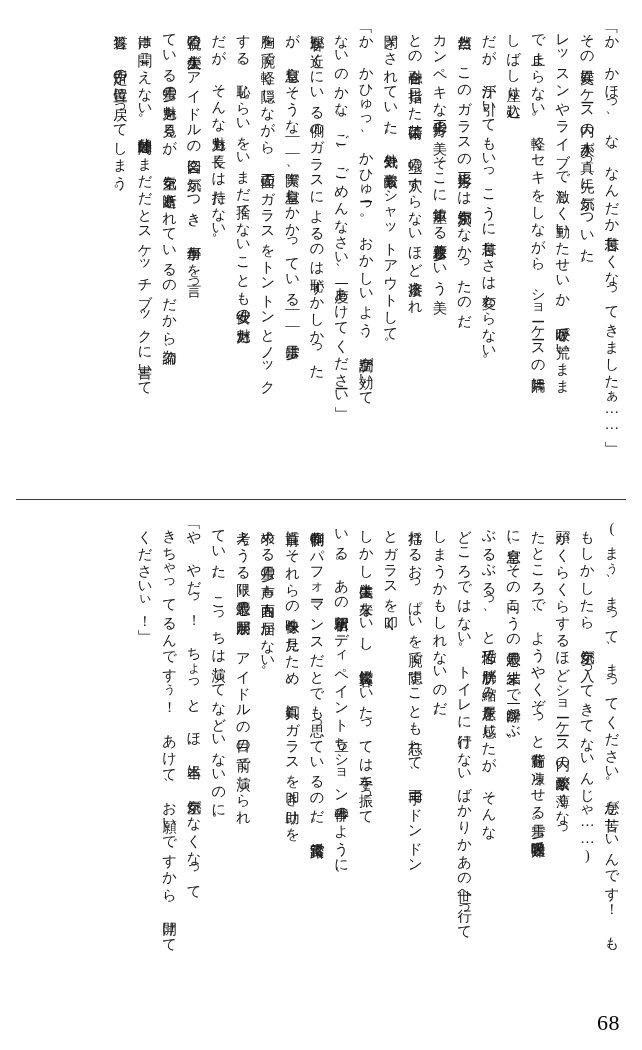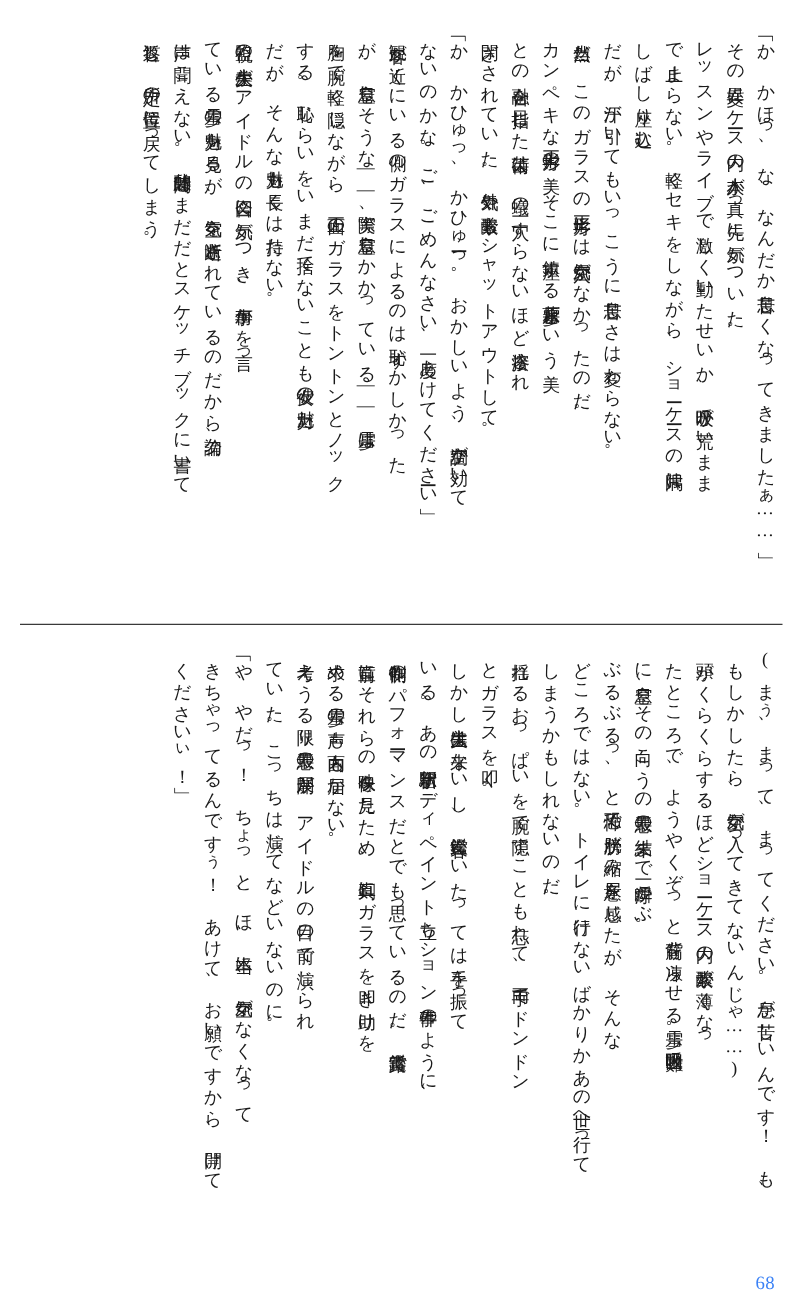--- a/index.html
+++ b/index.html
@@ -59,23 +59,23 @@
     top: 520px;
     right: 18px;
     height: 470px;
     width: 606px;
   }
   
   .page-number {
     position: absolute;
     right: 22px;
     bottom: 14px;
-    font-size: 15px;
+    font-size: 22px;
     font-family: "Liberation Serif", "DejaVu Serif", serif;
-    color: #3b82f6;
+    color: #000000;
     letter-spacing: 0.02em;
   }
 </style>
 </head>
 <body>
 
 <div class="page">
 
   <div class="block" id="top-text"><p>「か、かほっ、な、なんだか息苦しくなってきましたぁ……」</p><p>その異変にケース内の本人が真っ先に気がついた。</p><p>レッスンやライブで激しく動いたせいか、呼吸が荒いまま</p><p>で止まらない。軽くセキをしながら、ショーケースの片隅に</p><p>しばし座り込む。</p><p>だが、汗が引いてもいっこうに息苦しさは変わらない。</p><p>当然だ、このガラスの正方形には空気穴がなかったのだ。</p><p>カンペキな正方形の美、そこに鎮座する萩原雪歩という美</p><p>との融合を目指した芸術は、蟻の一穴すらないほど溶接され</p><p>閉ざされていた。外気や酸素もシャットアウトして。</p><p>「か、かひゅっ、かひゅーっ。おかしいよう、空調が効いて</p><p>ないのかな。ご、ごめんなさい、一度あけてくださーい」</p><p>観客が近くにいる側のガラスによるのは恥ずかしかった</p><p>が、窒息しそうな――実際、窒息しかかっている――雪歩は、</p><p>胸を腕で軽く隠しながら、正面のガラスをトントンとノック</p><p>する。恥じらいをいまだ捨てないことも彼女の魅力だ。</p><p>だが、そんな魅力も長くは持たない。</p><p>監視の美大生がアイドルの合図に気がつき、何事かを言っ</p><p>ている雪歩の魅力を見るが、空気を遮断されているのだから勿論、</p><p>声は聞こえない。休憩時間はまだだとスケッチブックに書いて</p><p>返答し、所定の位置に戻ってしまう。</p></div>
 

